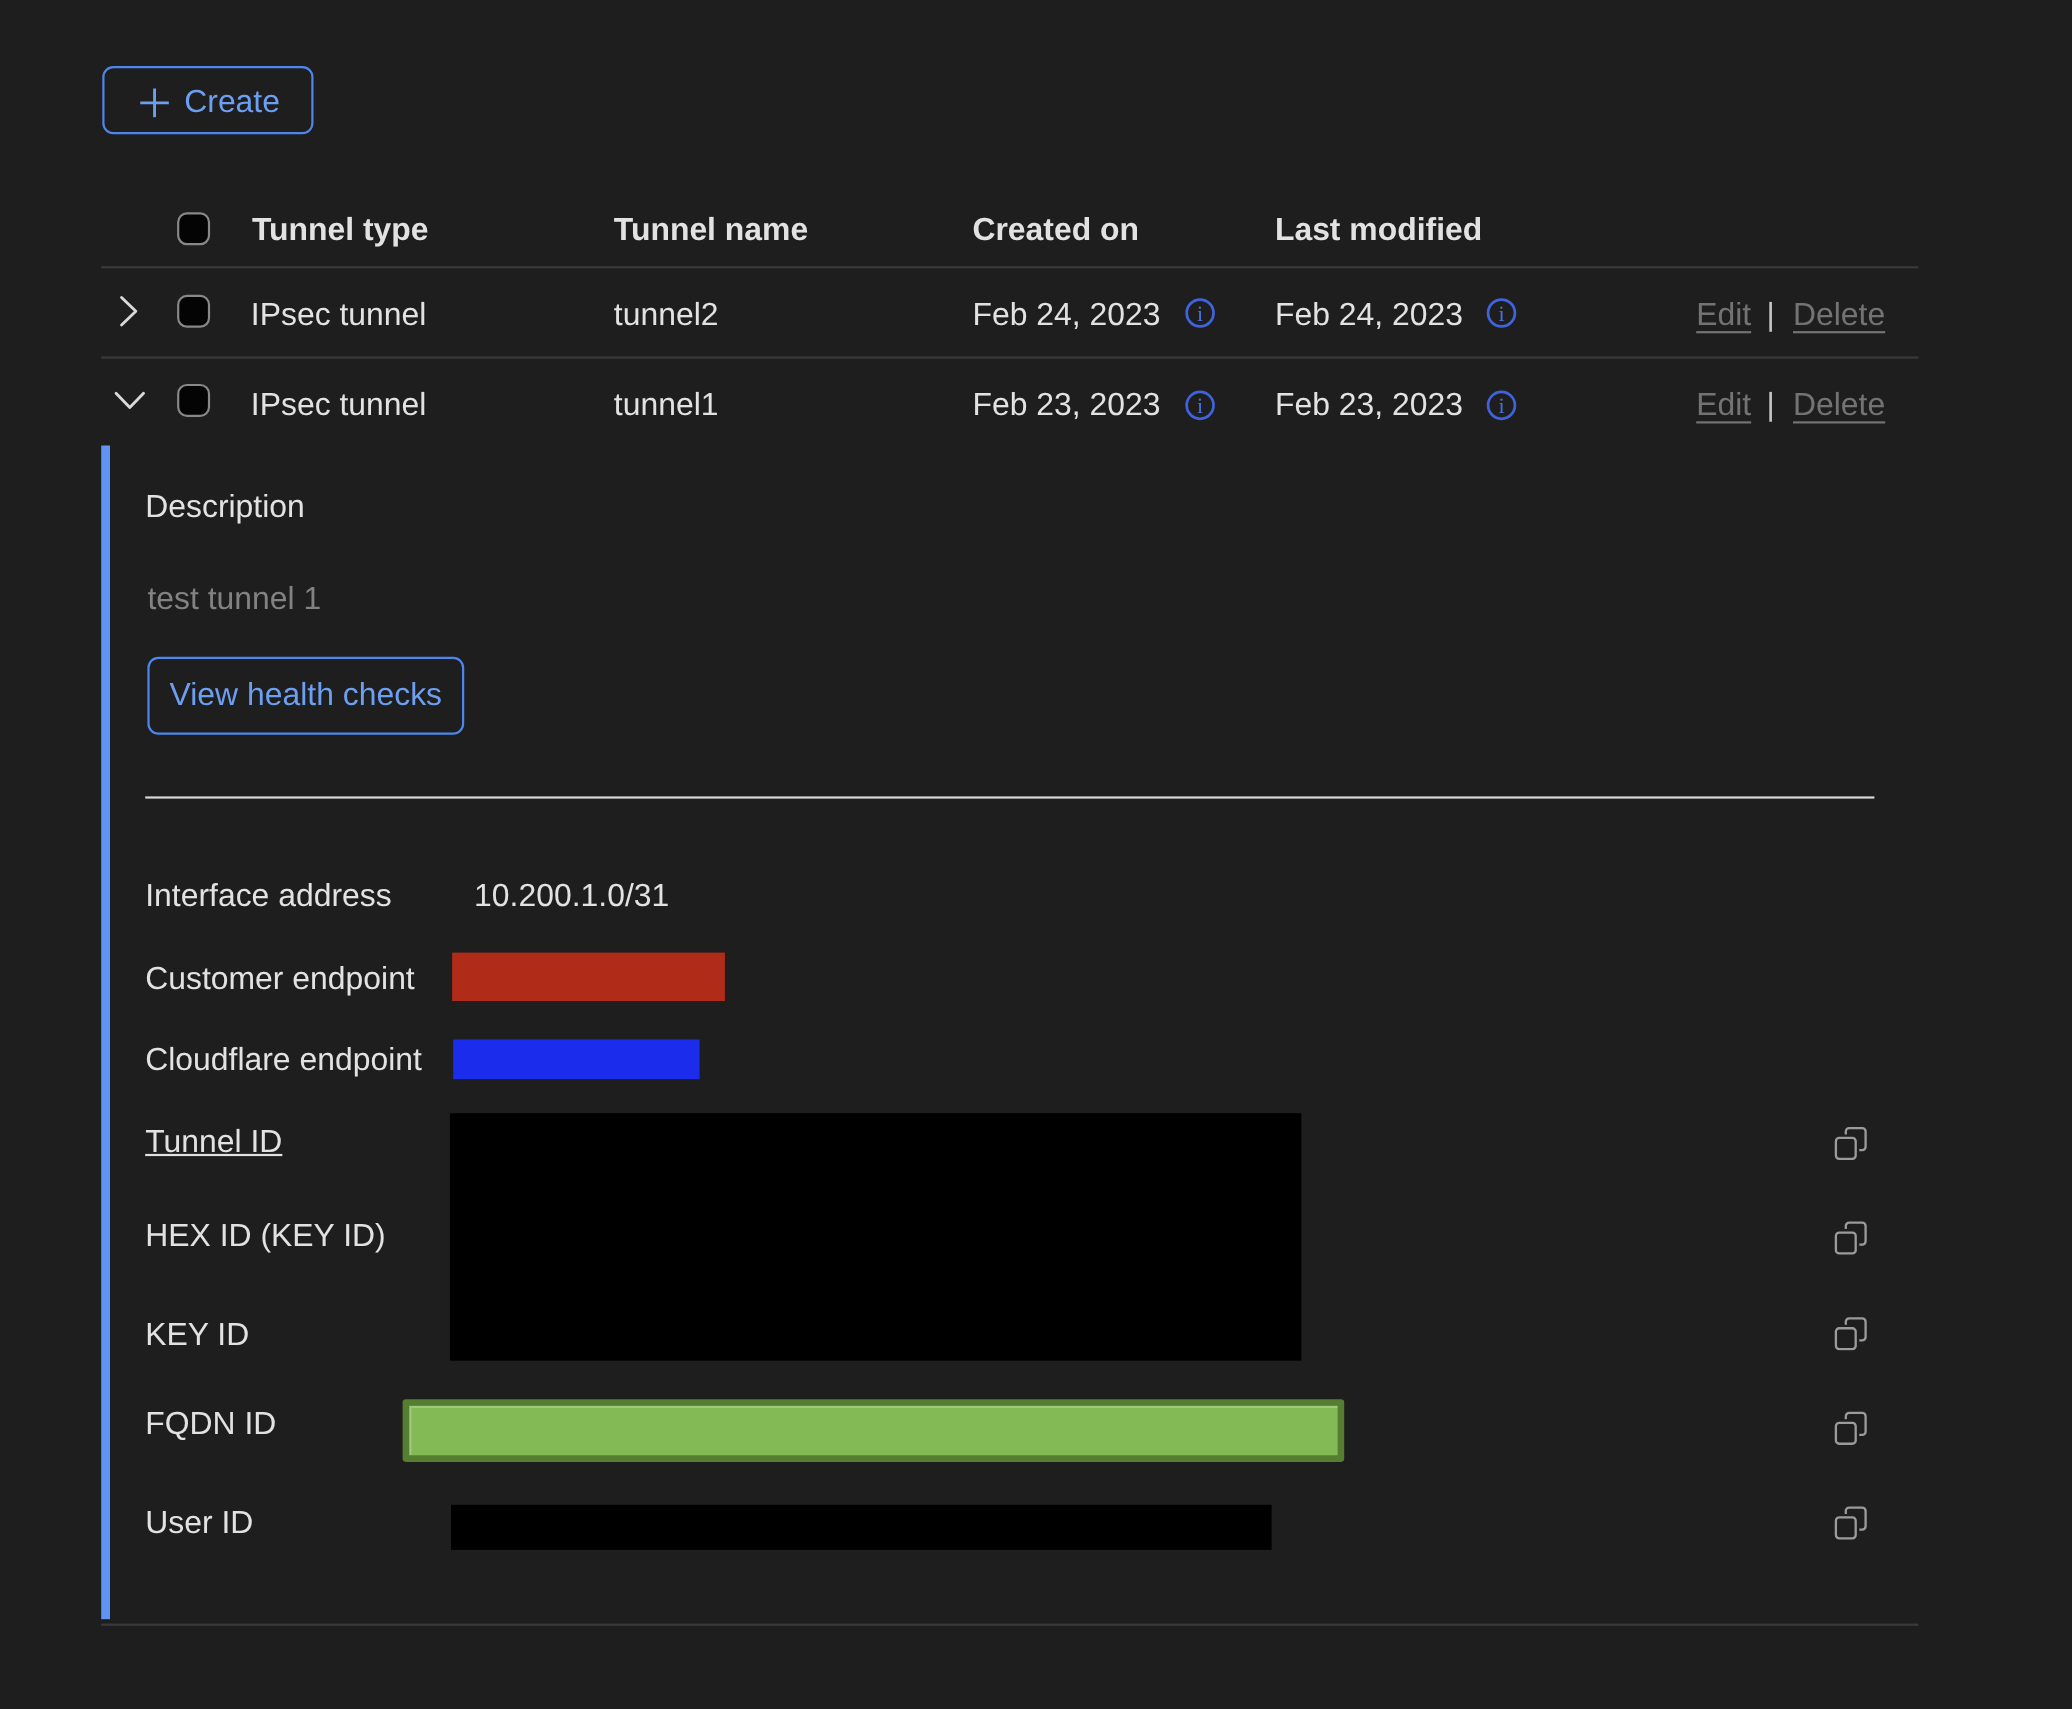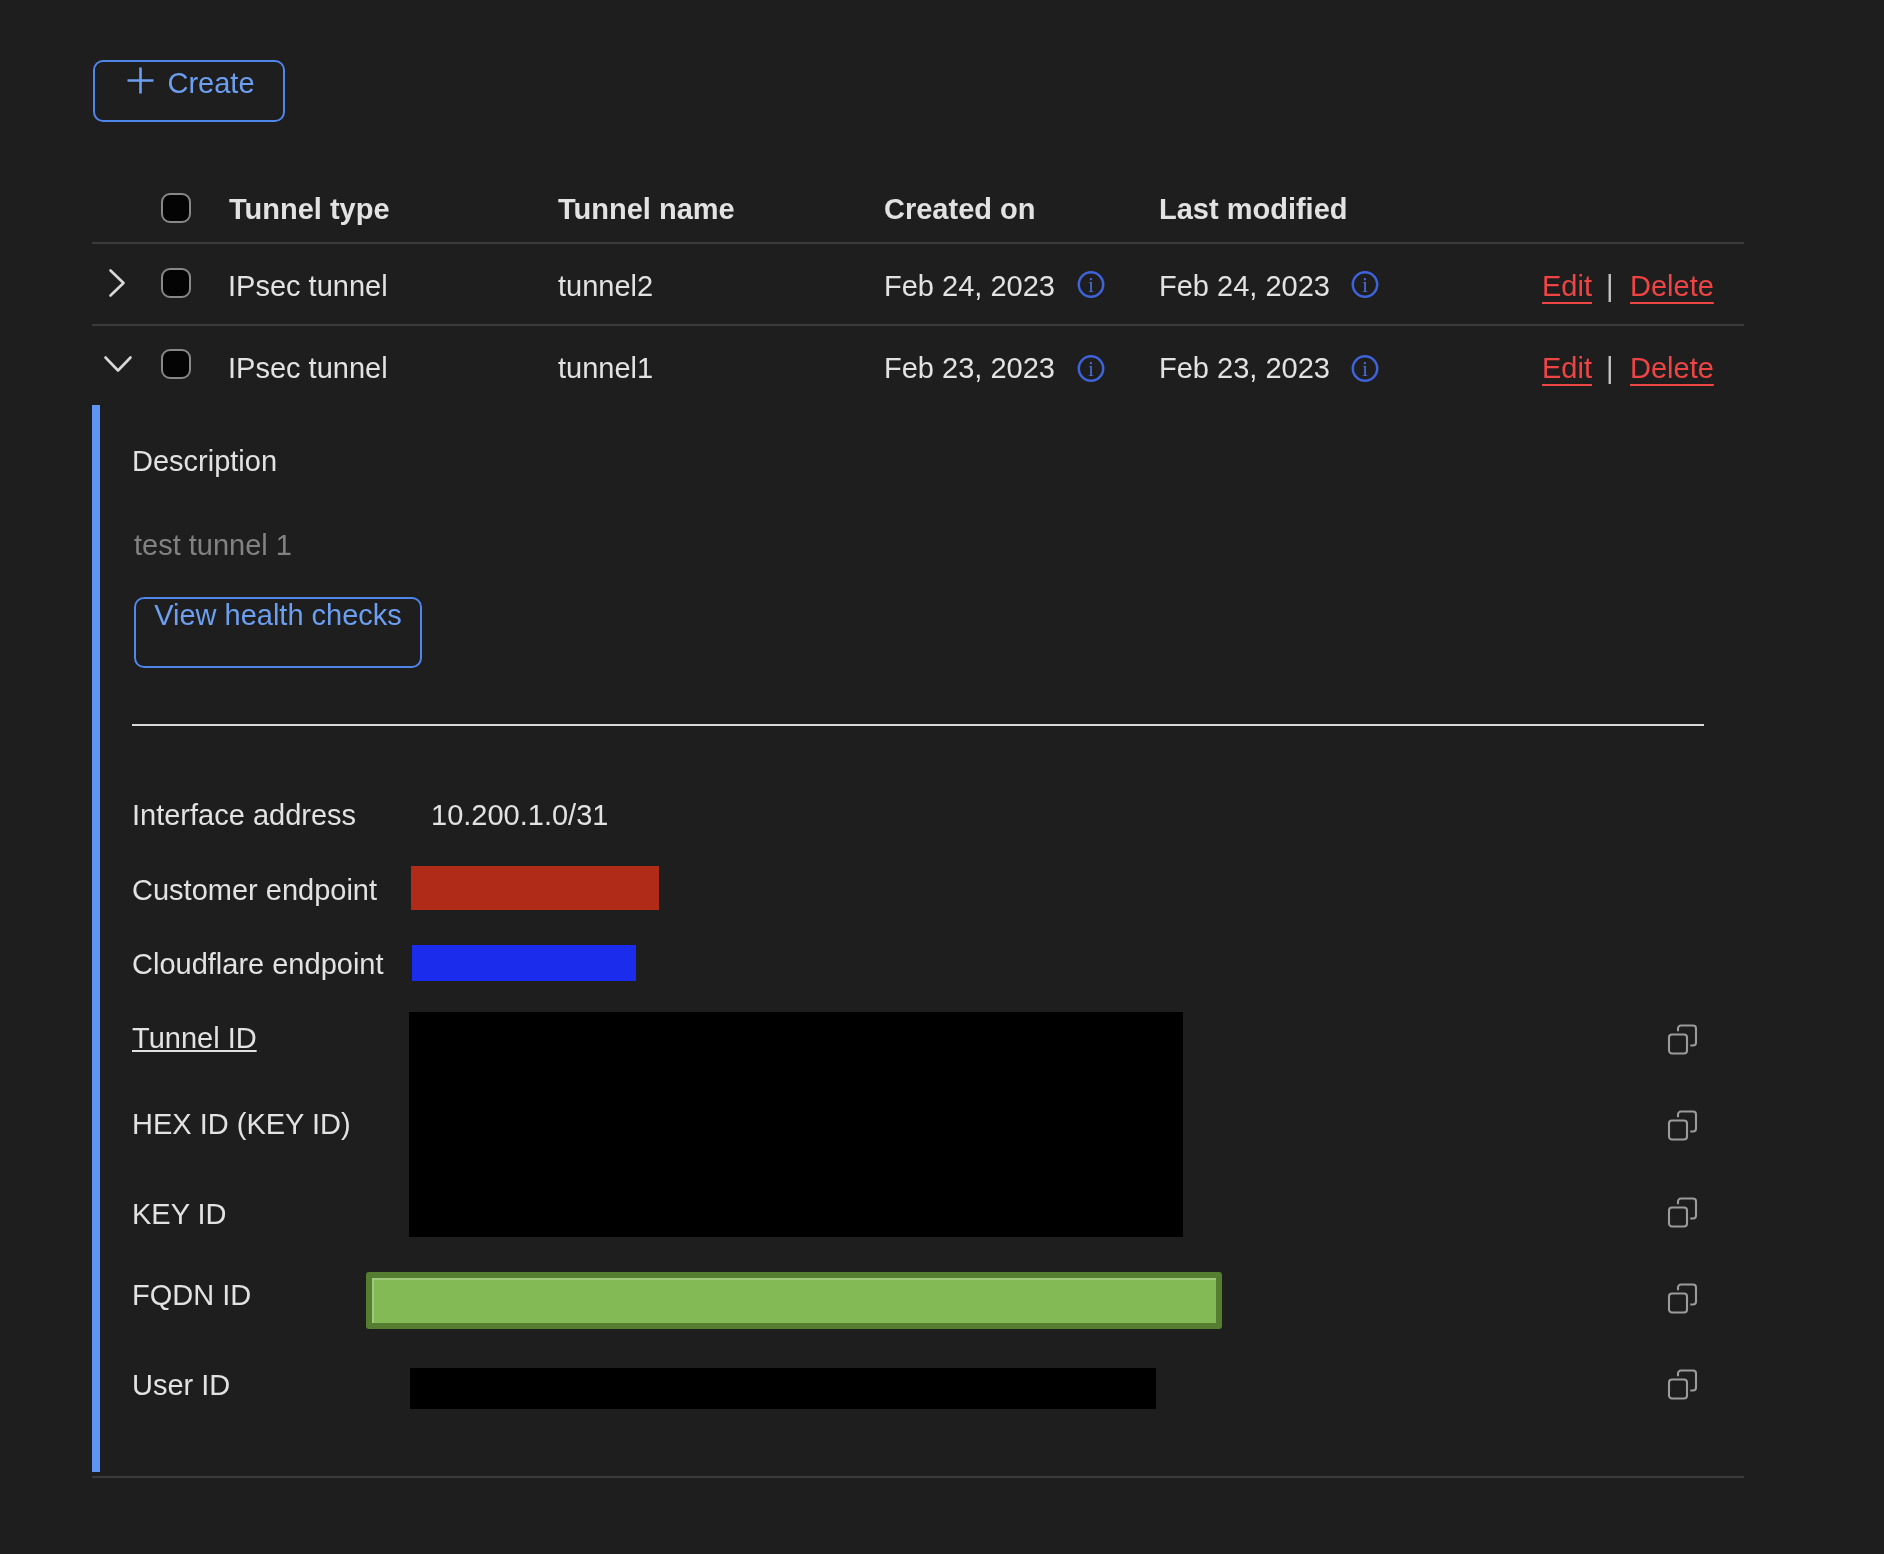--- a/index.html
+++ b/index.html
@@ -7,26 +7,26 @@
     width:1884px;height:1554px;
     background:#1e1e1f;
     font-family:"Liberation Sans", sans-serif;
     position:relative;
     overflow:hidden;
     color:#e2e2e2;
   }
   .abs{position:absolute;}
   .txt{position:absolute;font-size:29px;line-height:34px;white-space:nowrap;color:#e2e2e2;}
   .bold{font-weight:bold;}
-  .link{color:#ef4444;text-decoration:underline;text-underline-offset:6px;text-decoration-thickness:2px;}
+  .link{color:#737373;text-decoration:underline;text-underline-offset:6px;text-decoration-thickness:2px;}
   .hr{position:absolute;height:2px;background:#3a3a3a;}
   .btn{
     position:absolute;box-sizing:border-box;
     border:2px solid #4e86ea;border-radius:10px;
-    display:flex;align-items:flex-start;justify-content:center;
+    display:flex;align-items:center;justify-content:center;
     color:#6d9ff1;font-size:29px;
     background:transparent;
   }
   .checkbox{
     position:absolute;width:30px;height:30px;box-sizing:border-box;
     border:2px solid #888888;border-radius:9px;background:#040404;
   }
 </style>
 </head>
 <body>

